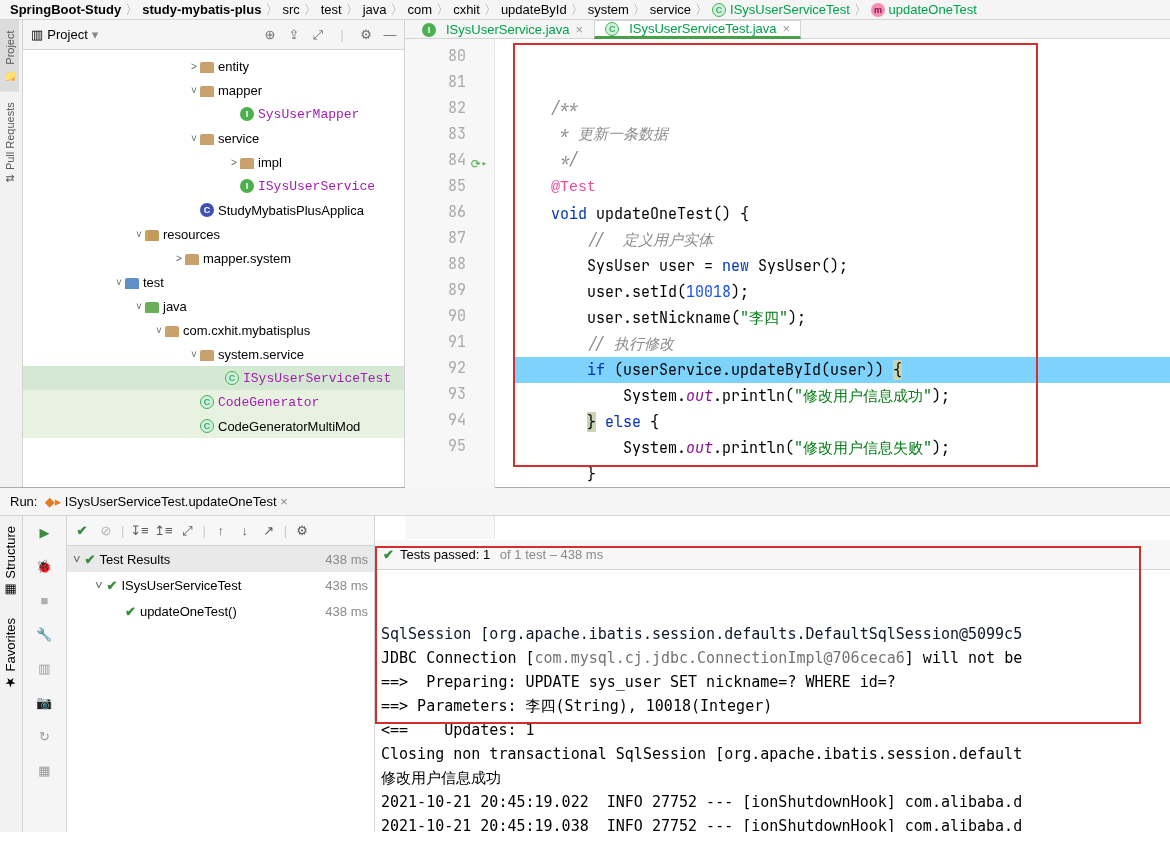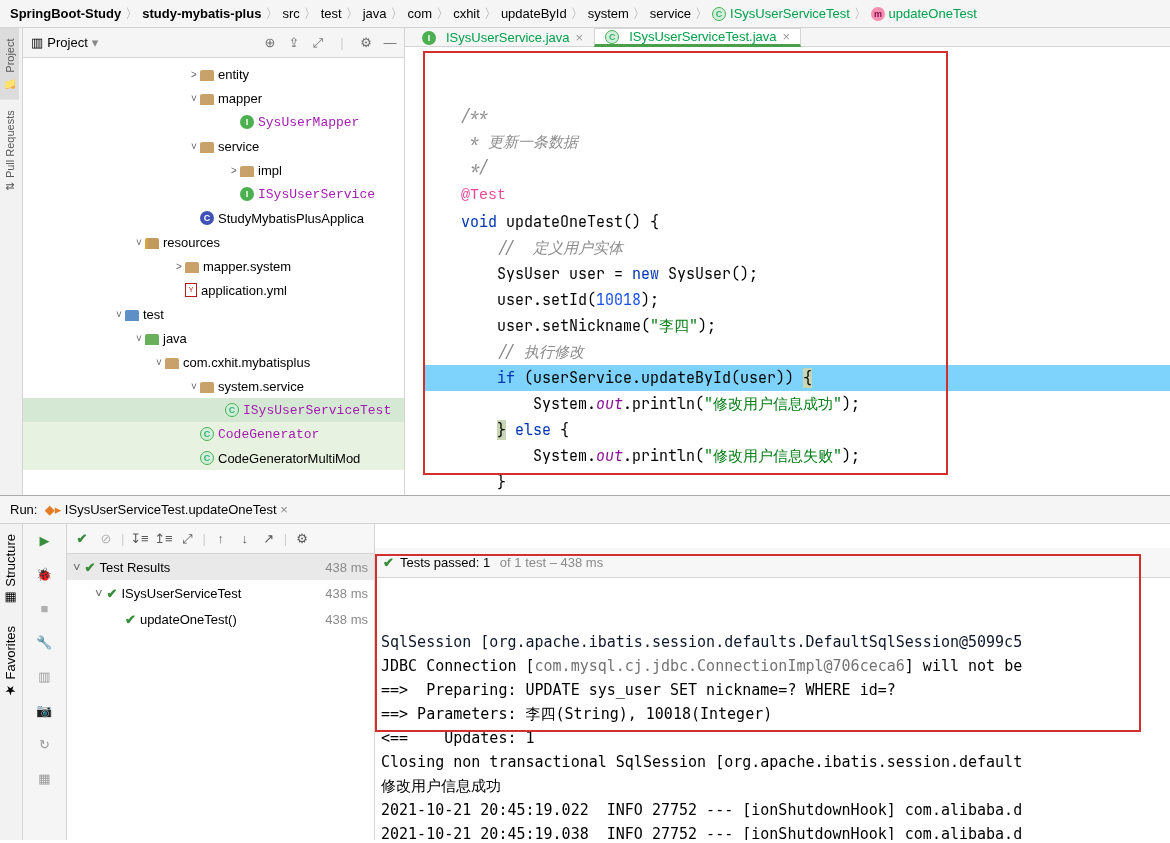--- a/index.html
+++ b/index.html
@@ -2,21 +2,21 @@
 <html><head>
 <meta charset="utf-8">
 <style>
   * { box-sizing: border-box; margin: 0; padding: 0; }
   body {
     font-family: Arial, sans-serif; font-size: 13px;
     background: #fff; color: #000;
     width: 1170px; height: 843px; overflow: hidden;
     position: relative;
   }
-  .bc { display: flex; align-items: center; height: 28px; padding-left: 10px; border-bottom: 1px solid #d4d4d4; background: #f5f5f5; }
+  .bc { display: flex; align-items: center; height: 20px; padding-left: 10px; border-bottom: 1px solid #d4d4d4; background: #f5f5f5; }
   .bc span.sep { color: #9e9e9e; margin: 0 4px; }
   .bc .crumb { color: #000; }
   .bc .crumb.hl { color: #00a14b; }
 
   .top-area { display: flex; height: 468px; border-bottom: 1px solid #aaa; }
   .left-tabs { width: 23px; background: #f2f2f2; border-right: 1px solid #d4d4d4; font-size: 11px; color: #595959; }
   .vtab { writing-mode: vertical-lr; transform: rotate(180deg); padding: 10px 3px; cursor: pointer; display: flex; align-items: center; gap: 4px; }
   .vtab.active { background: #dcdcdc; }
   .proj-panel { width: 382px; display: flex; flex-direction: column; border-right: 1px solid #d4d4d4; }
   .proj-head { height: 30px; display: flex; align-items: center; border-bottom: 1px solid #d4d4d4; padding: 0 4px 0 8px; background: #f5f5f5; }
@@ -169,25 +169,20 @@
         <div class="row" style="padding-left: 110px;">
           <span class="arr">˅</span>
           <span class="folder" style="background:#c29a5b;border-left:3px solid #d4a24a"></span>
           <span class="lbl">resources</span>
         </div>
         <div class="row" style="padding-left: 150px;">
           <span class="arr">˃</span>
           <span class="folder"></span>
           <span class="lbl">mapper.system</span>
         </div>
-        <div class="row" style="padding-left: 150px;">
-          <span class="arr"></span>
-          <span class="yml">Y</span>
-          <span class="lbl">application.yml</span>
-        </div>
         <div class="row" style="padding-left: 90px;">
           <span class="arr">˅</span>
           <span class="folder blue"></span>
           <span class="lbl">test</span>
         </div>
         <div class="row" style="padding-left: 110px;">
           <span class="arr">˅</span>
           <span class="folder green"></span>
           <span class="lbl">java</span>
         </div>
@@ -226,20 +221,39 @@
         <span class="tabname">ISysUserService.java</span>
         <span class="x">×</span>
       </div>
       <div class="tab active">
         <span class="circleC">C</span>
         <span class="tabname">ISysUserServiceTest.java</span>
         <span class="x">×</span>
       </div>
     </div>
     <div class="editor">
+      <div class="gutter" id="gutter">
+          <div>80</div>
+          <div>81</div>
+          <div>82</div>
+          <div>83</div>
+          <span class="run" style="top: 112px;">⟳▸</span>
+          <div>84</div>
+          <div>85</div>
+          <div>86</div>
+          <div>87</div>
+          <div>88</div>
+          <div>89</div>
+          <div>90</div>
+          <div>91</div>
+          <div>92</div>
+          <div>93</div>
+          <div>94</div>
+          <div>95</div>
+        </div>
       <div class="code">
 <div class="redbox" style="left:18px; top:4px; width:525px; height:424px;"></div>
 <span>    <span class="cmt">/**</span></span>
 <span>    <span class="cmt"> * 更新一条数据</span></span>
 <span>    <span class="cmt"> */</span></span>
 <span>    <span class="anno">@Test</span></span>
 <span>    <span class="kw">void</span> <span>updateOneTest</span><span>() {</span></span>
 <span>        <span class="cmt">//  定义用户实体</span></span>
 <span>        <span>SysUser user = </span><span class="kw">new</span><span> SysUser();</span></span>
 <span>        <span>user.setId(</span><span class="num">10018</span><span>);</span></span>

